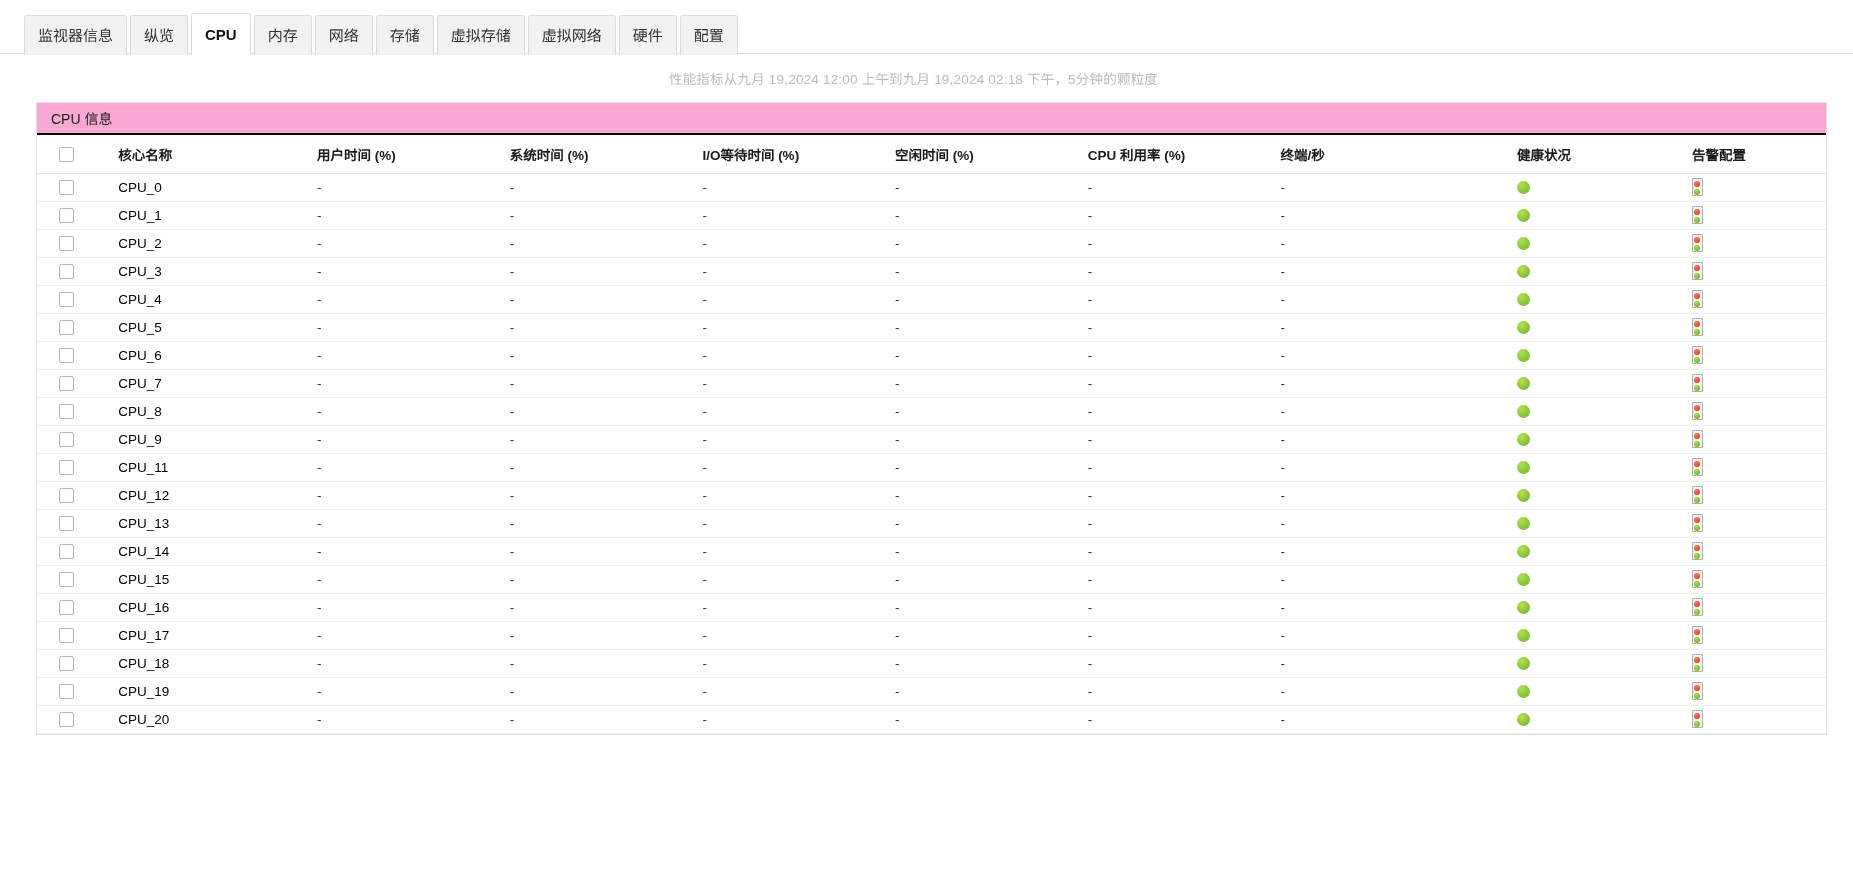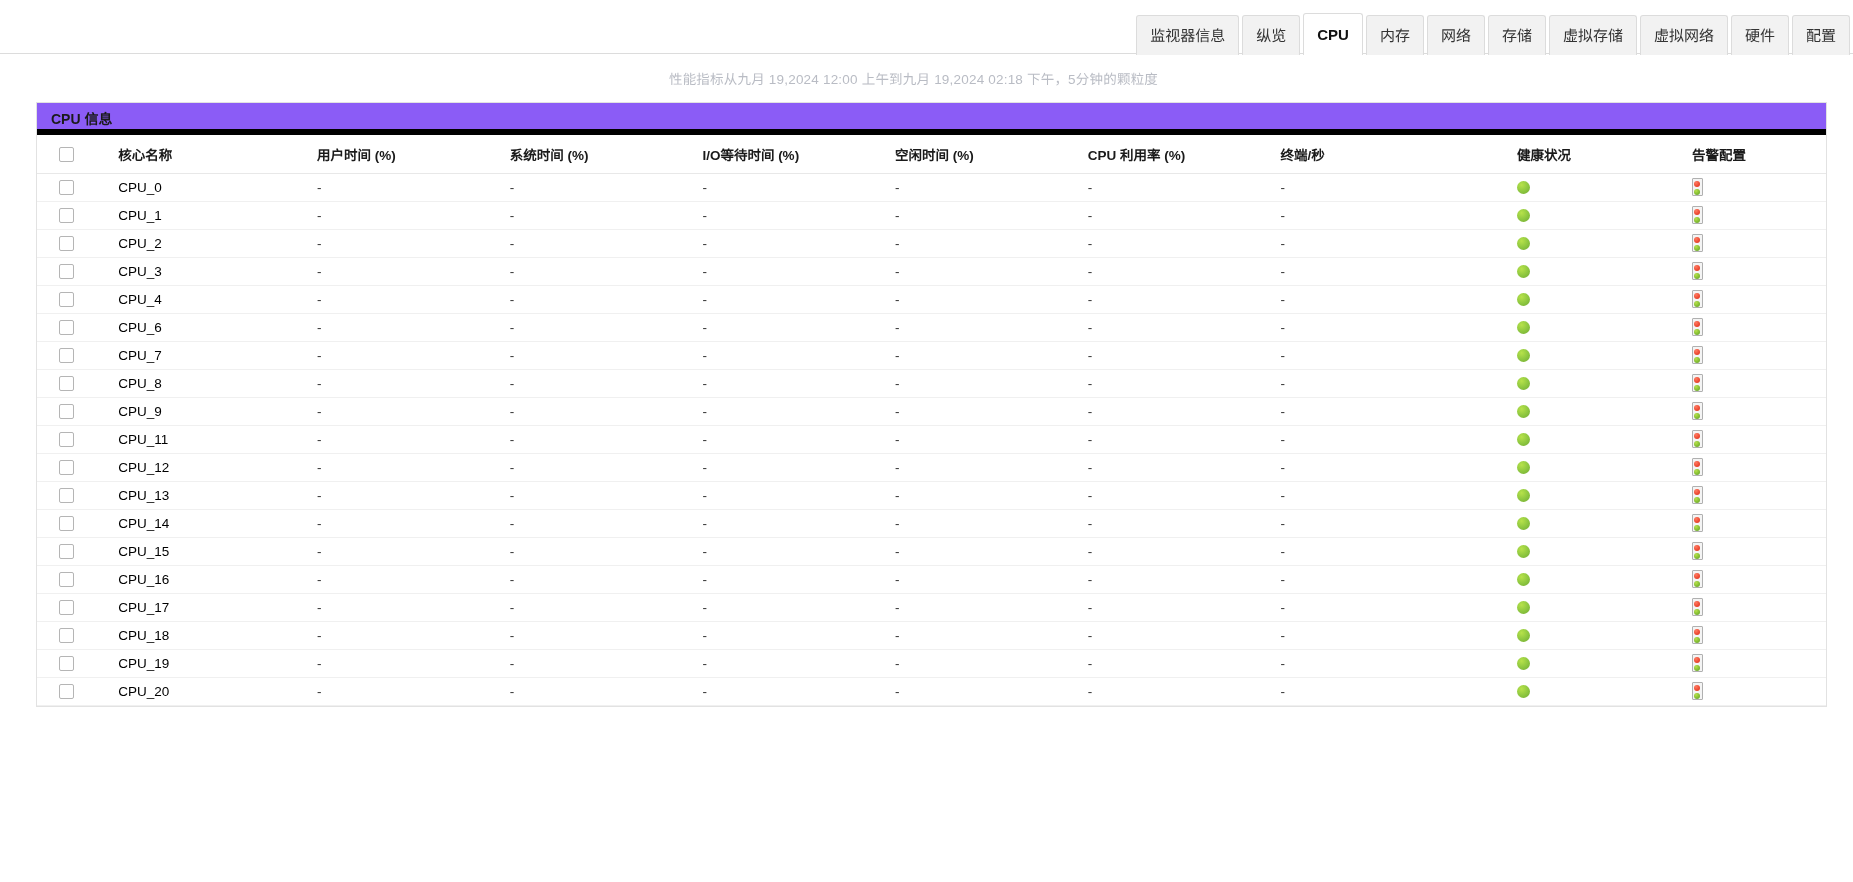--- a/index.html
+++ b/index.html
@@ -15,21 +15,20 @@
   }
 
   
   .tabbar {
     position: relative;
     height: 54px;
     padding: 13px 0 0 24px;
     border-bottom: 1px solid #dcdcdc;
     background: #ffffff;
     white-space: nowrap;
-    text-align: right;
   }
   .tab {
     display: inline-block;
     position: relative;
     vertical-align: bottom;
     height: 40px;
     line-height: 39px;
     padding: 0 13px;
     margin-right: 3px;
     font-size: 15px;
@@ -70,24 +69,24 @@
   
   .panel {
     margin: 14px 26px 0 36px;
     border: 1px solid #e2e2e2;
     background: #ffffff;
   }
   .panel-header {
     height: 32px;
     line-height: 32px;
     padding: 0 0 0 14px;
-    background: #8b5cf6;
-    border-bottom: 6px solid #000000;
+    background: #f9a8d4;
+    border-bottom: 2px solid #000000;
     font-size: 14px;
-    font-weight: bold;
+    font-weight: normal;
     color: #1a1a1a;
   }
 
   
   table.cpu-table {
     width: 100%;
     border-collapse: collapse;
     table-layout: fixed;
     font-size: 13.5px;
   }
@@ -261,20 +260,32 @@
             <td class="col-num"><span class="dash">-</span></td>
             <td class="col-num"><span class="dash">-</span></td>
             <td class="col-num"><span class="dash">-</span></td>
             <td class="col-num"><span class="dash">-</span></td>
             <td class="col-term"><span class="dash">-</span></td>
             <td class="col-health"><span class="health-dot"></span></td>
             <td class="col-alert"><span class="alert-icon"><i class="red"></i><i class="green"></i></span></td>
           </tr>
           <tr>
             <td class="col-check"><input type="checkbox" class="cb" style=""></td>
+            <td class="col-name"><a class="cpu-link" href="#">CPU_5</a></td>
+            <td class="col-num"><span class="dash">-</span></td>
+            <td class="col-num"><span class="dash">-</span></td>
+            <td class="col-num"><span class="dash">-</span></td>
+            <td class="col-num"><span class="dash">-</span></td>
+            <td class="col-num"><span class="dash">-</span></td>
+            <td class="col-term"><span class="dash">-</span></td>
+            <td class="col-health"><span class="health-dot"></span></td>
+            <td class="col-alert"><span class="alert-icon"><i class="red"></i><i class="green"></i></span></td>
+          </tr>
+          <tr>
+            <td class="col-check"><input type="checkbox" class="cb" style=""></td>
             <td class="col-name"><a class="cpu-link" href="#">CPU_6</a></td>
             <td class="col-num"><span class="dash">-</span></td>
             <td class="col-num"><span class="dash">-</span></td>
             <td class="col-num"><span class="dash">-</span></td>
             <td class="col-num"><span class="dash">-</span></td>
             <td class="col-num"><span class="dash">-</span></td>
             <td class="col-term"><span class="dash">-</span></td>
             <td class="col-health"><span class="health-dot"></span></td>
             <td class="col-alert"><span class="alert-icon"><i class="red"></i><i class="green"></i></span></td>
           </tr>

